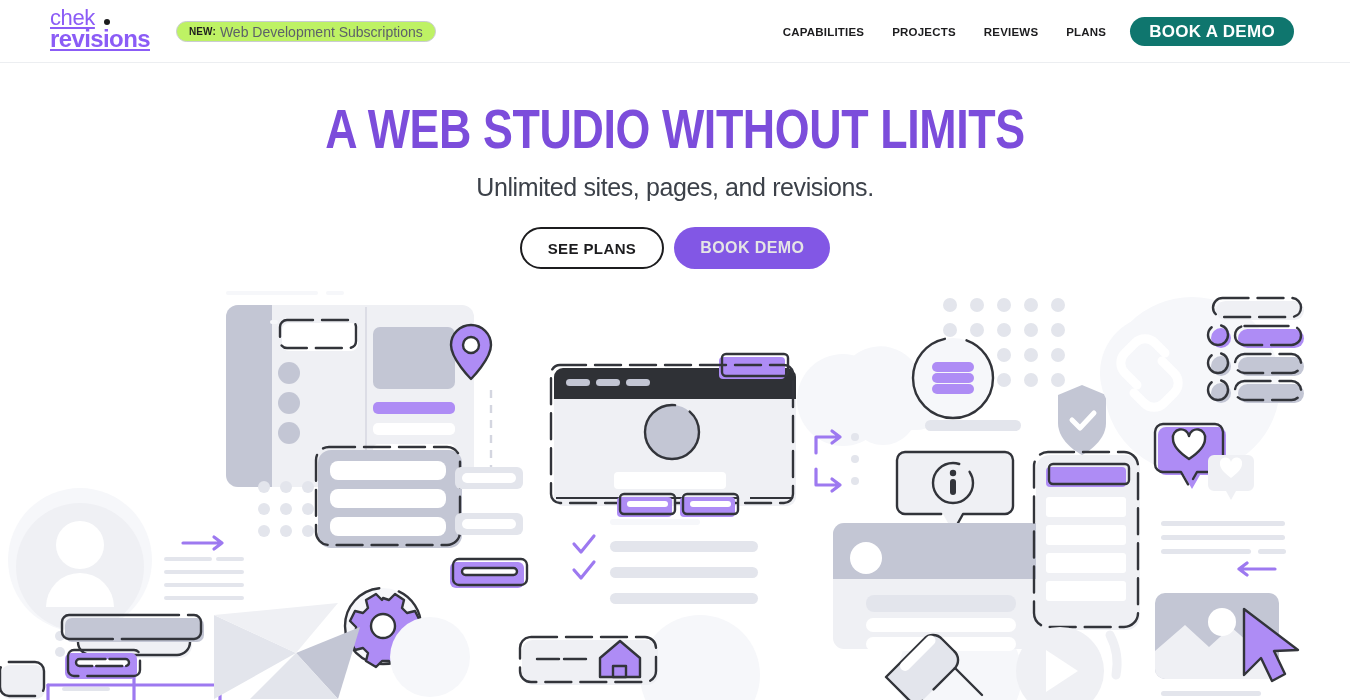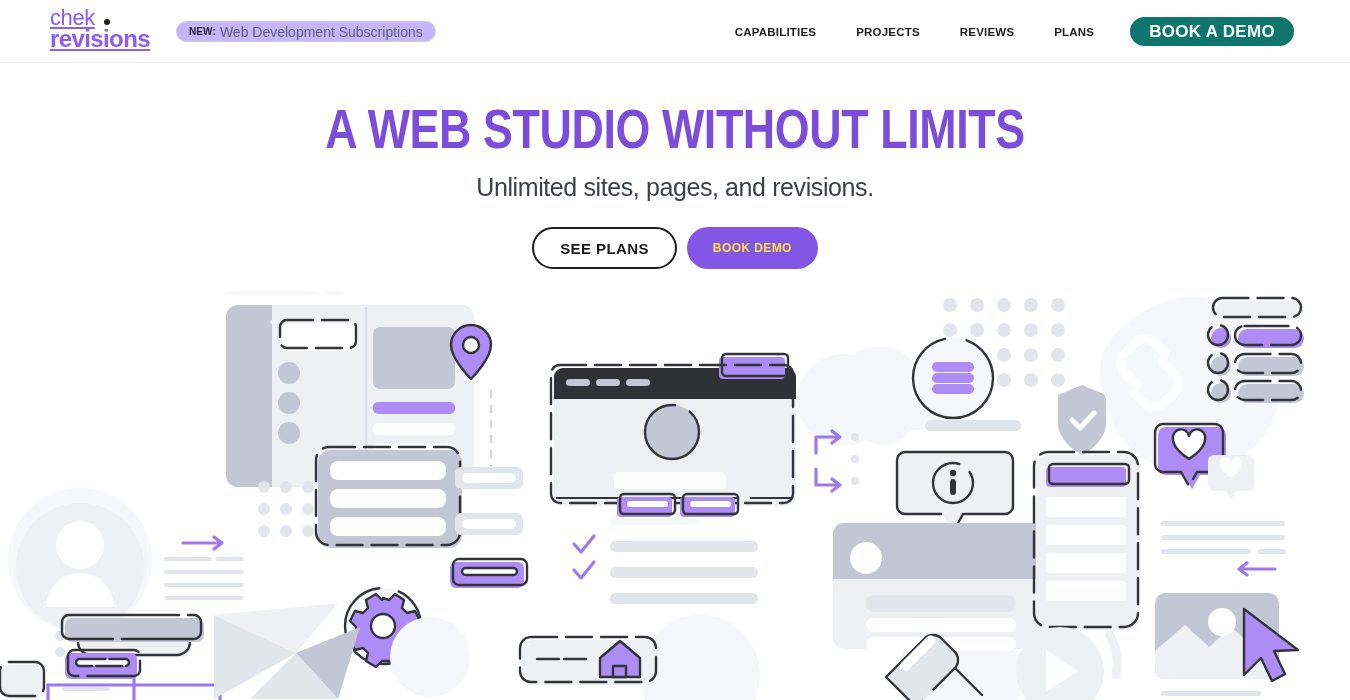--- a/index.html
+++ b/index.html
@@ -32,29 +32,29 @@
     display:inline-block; width:6px; height:6px; border-radius:50%;
     background:#1c1c1e; vertical-align: baseline; margin-left: 9px;
   }
   .brand-line2 { font-size: 24px; font-weight: 700; display:block; letter-spacing:-0.6px; }
 
   .new-badge {
     position: absolute; left: 176px; top: 21px;
     height: 21px; padding: 8px 12px;
     border: 1px solid #c9ccd2; border-radius: 11px;
     display: flex; align-items: center; gap: 4px;
-    background: #c4b5fd;
+    background: #bef264;
     white-space: nowrap;
   }
   .new-badge .kw { font-size: 10px; font-weight: 700; color: #1c1c1e; letter-spacing: 0.1px;}
   .new-badge .txt { font-size: 14px; font-weight: 400; color: #5d6169; }
 
   .nav {
     position: absolute; right: 56px; top: 0; height: 63px;
-    display: flex; align-items: center; gap: 12px;
+    display: flex; align-items: center; gap: 0;
   }
   .nav a {
     font-size: 11.5px; font-weight: 700; letter-spacing: 0.2px;
     color: #1c1c1e; text-decoration: none;
     padding: 0 14px;
     white-space: nowrap;
   }
   .nav .cta {
     margin-left: 10px;
     background: #0f766e; color: #ffffff;
@@ -90,22 +90,22 @@
     height: 42px; padding: 16px 26px;
     border: 2px solid #1c1c1e; border-radius: 21px;
     background: #fff; color: #1c1c1e;
     font-size: 15px; font-weight: 700; letter-spacing: 0.4px;
     display: flex; align-items: center; cursor: pointer;
     font-family: "Liberation Sans", sans-serif;
   }
   .btn-filled {
     height: 42px; padding: 4px 26px;
     border: none; border-radius: 21px;
-    background: #8257e5; color: #fde047;
-    font-size: 12px; font-weight: 700; letter-spacing: 0.4px;
+    background: #8257e5; color: #e5e5e5;
+    font-size: 16px; font-weight: 700; letter-spacing: 0.4px;
     display: flex; align-items: center; cursor: pointer;
     font-family: "Liberation Sans", sans-serif;
   }
 
   
   .illus {
     position: absolute; left: 0; top: 285px;
     width: 1350px; height: 415px;
     overflow: hidden;
   }

